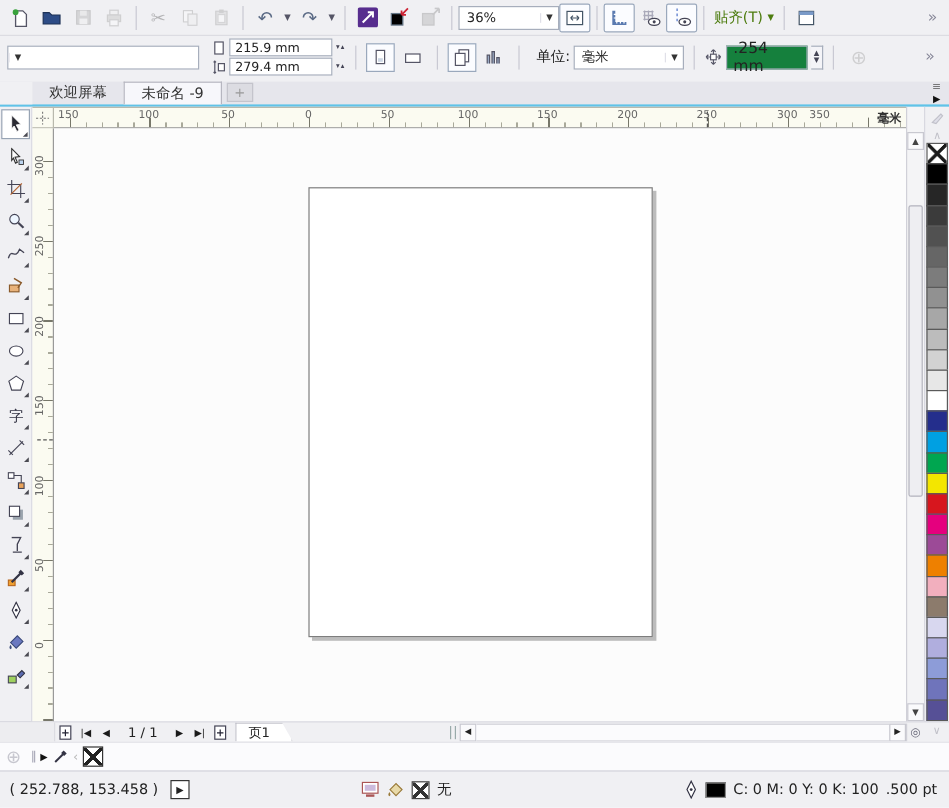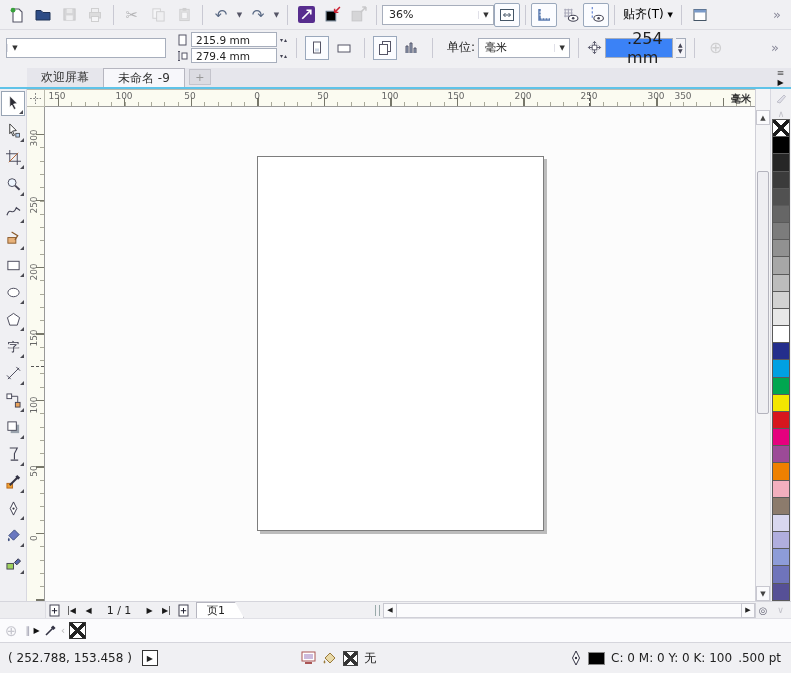--- a/index.html
+++ b/index.html
@@ -28,21 +28,21 @@
   .propbar{height:38px;display:flex;align-items:center;padding:0 6px;background:#f0f0f3;border-bottom:3px solid #f0f0f3;gap:3px}
   .paper-combo{width:160px}
   .sizegrp{display:flex;flex-direction:column;gap:1px;margin-left:8px}
   .sizerow{display:flex;align-items:center;gap:3px;height:15px}
   .sizefield{width:86px;background:#fff;border:1px solid #a7aebc;height:15px;font-size:10.5px;padding:0 4px;display:flex;align-items:center}
   .tinyarrows{font-size:6px;color:#445;letter-spacing:1px}
   .pbtn{width:24px;height:24px;display:flex;align-items:center;justify-content:center}
   .pbtn.pressed{border:1px solid #9aa8bc;background:#fbfcff}
   .units-label{margin-left:6px;white-space:nowrap}
   .units-combo{width:92px}
-  .nudge-field{width:68px;background:#3b82f6;border:1px solid #a7aebc;height:20px;font-size:16px;padding:0 21px;display:flex;align-items:center}
+  .nudge-field{width:68px;background:#15803d;border:1px solid #a7aebc;height:20px;font-size:13px;padding:0 5px;display:flex;align-items:center}
   .spin{display:flex;flex-direction:column;font-size:6px;color:#445;line-height:.9;border:1px solid #a7aebc;border-left:none;height:20px;justify-content:center;padding:0 2px;background:#f4f4f8}
 
   
   .tabstrip{height:21px;display:flex;align-items:flex-end;background:#e6e6ec;border-bottom:2px solid #5fc3e8}
   .tabstrip .tbx-stub{width:27px;height:100%;background:#f0f0f3;flex:none}
   .tab{padding:2px 14px 2px;font-size:12px;color:#333;height:19px;display:flex;align-items:center;white-space:nowrap}
   .tab.active{background:#f7f7fb;border:1px solid #b6b6c0;border-bottom:none}
   .tab-add{width:22px;height:16px;margin:0 4px 2px;background:#dcdce2;border:1px solid #c4c4cc;color:#999;display:flex;align-items:center;justify-content:center;font-size:11px}
   .tabstrip-right{margin-left:auto;width:21px;display:flex;flex-direction:column;align-items:center;line-height:9px}
   .hamb{font-size:9px;color:#555}
@@ -201,21 +201,21 @@
           <path d="M15 1 L10 6 M10 6 h3.5 M10 6 v-3.5" stroke="#c23" stroke-width="1.4" fill="none"></path>
         </svg>
       </div>
     <div class="tbtn disabled">
         <svg width="17" height="17" viewBox="0 0 16 16">
           <rect x="2" y="5" width="9" height="9" fill="#aab" stroke="#889"></rect>
           <path d="M10 6 L15 1 M15 1 h-3.5 M15 1 v3.5" stroke="#889" stroke-width="1.4" fill="none"></path>
         </svg>
       </div>
     <div class="sep"></div>
-    <div class="combo" style="width:112px">
+    <div class="combo" style="width:84px">
       <span class="val">36%</span>
       <span class="arrow">▼</span>
     </div>
     <div class="tbtn pressed">
         <svg width="16" height="16" viewBox="0 0 16 16">
           <rect x="1.5" y="2.5" width="13" height="11" fill="#fff" stroke="#456"></rect>
           <path d="M4.5 8 H11.5 M4.5 8 l2 -2 M4.5 8 l2 2 M11.5 8 l-2 -2 M11.5 8 l-2 2" stroke="#456" fill="none"></path>
         </svg>
       </div>
     <div class="sep"></div>
@@ -235,21 +235,21 @@
         </svg>
       </div>
     <div class="tbtn pressed">
         <svg width="17" height="17" viewBox="0 0 16 16">
           <path d="M4 1 V11" stroke="#5577cc" stroke-dasharray="2 2"></path>
           <ellipse cx="10" cy="11.5" rx="4.5" ry="2.8" fill="#fff" stroke="#445"></ellipse>
           <circle cx="10" cy="11.5" r="1.2" fill="#445"></circle>
         </svg>
       </div>
     <div class="sep"></div>
-    <div class="tbtn" style="min-width:56px;font-size:12px;color:#000000">
+    <div class="tbtn" style="min-width:56px;font-size:12px;color:#4d7c0f">
       <span>贴齐(T)</span>&nbsp;<span style="font-size:7px">▼</span>
     </div>
     <div class="sep"></div>
     <div class="tbtn">
         <svg width="16" height="16" viewBox="0 0 16 16">
           <rect x="2" y="2.5" width="12" height="11" fill="#fff" stroke="#456"></rect>
           <rect x="2" y="2.5" width="12" height="3" fill="#7a9ac8"></rect>
         </svg>
       </div>
     <div class="overflow">»</div>

